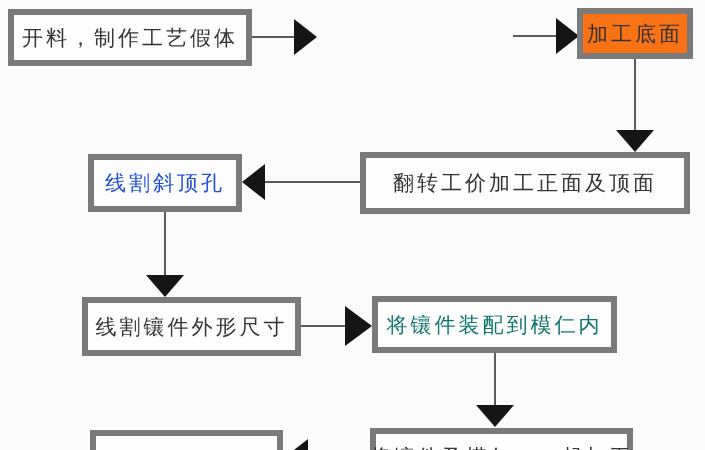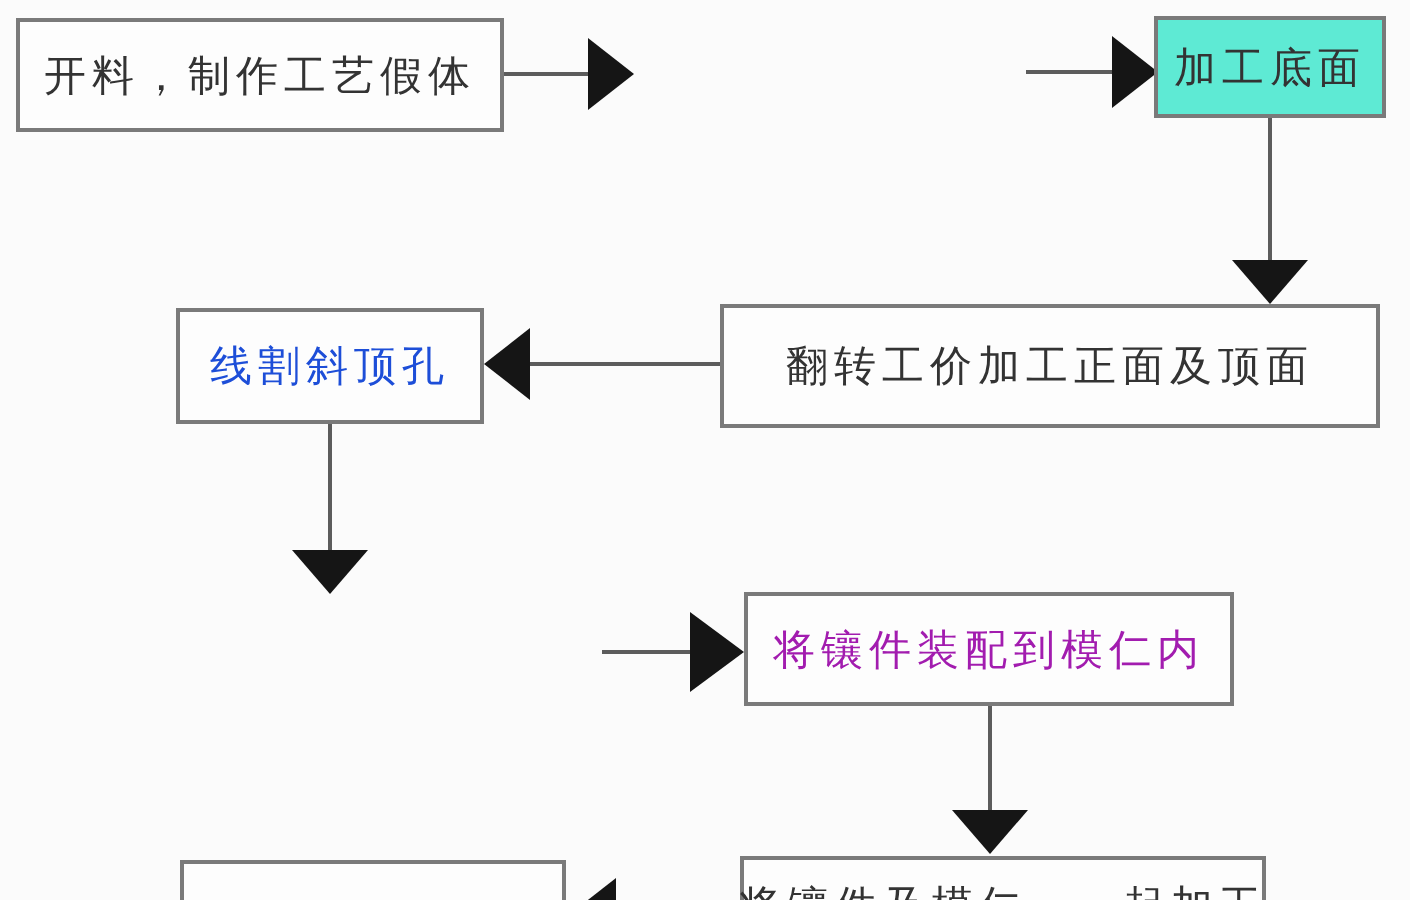--- a/index.html
+++ b/index.html
@@ -3,21 +3,21 @@
 <meta charset="utf-8">
 <style>
   html,body { margin:0; padding:0; background:#fbfbfb; }
   #canvas {
     position:relative; width:705px; height:450px;
     background:#fbfbfb; overflow:hidden;
     font-family:"Liberation Sans", sans-serif;
   }
   .node {
     position:absolute; box-sizing:border-box;
-    border:2px solid #0f766e; background:#fdfdfd;
+    border:6px solid #0f766e; background:#fdfdfd;
     display:flex; align-items:center; justify-content:center;
     font-size:21px; letter-spacing:3px; color:#333333;
     white-space:nowrap;
   }
   .node.top-aligned { align-items:flex-start; padding-top:9px; }
   .hline, .vline { position:absolute; background:#5c5c5c; }
   .hline { height:2px; }
   .vline { width:2px; }
   .tri { position:absolute; width:0; height:0; }
   .tri-right { border-top:18px solid transparent; border-bottom:18px solid transparent; border-left:23px solid #151515; }
@@ -31,40 +31,41 @@
 
   <div class="node" style="left: 8px; top: 9px; width: 244px; height: 57px; border-color: rgb(122, 122, 122); background: rgb(253, 253, 253); color: rgb(51, 51, 51);">开料，制作工艺假体</div>
 
   <div class="hline" style="left: 252px; top: 36px; width: 42px; background: rgb(92, 92, 92);"></div>
   <div class="tri tri-right" style="left: 294px; top: 19px; border-left-color: rgb(21, 21, 21);"></div>
 
 
   <div class="hline" style="left: 513px; top: 35px; width: 43px; background: rgb(92, 92, 92);"></div>
   <div class="tri tri-right" style="left: 556px; top: 18px; border-left-color: rgb(21, 21, 21);"></div>
 
-  <div class="node" style="left: 577px; top: 8px; width: 116px; height: 51px; border-color: rgb(122, 122, 122); background: #5eead4; color: rgb(51, 51, 51);">加工底面</div>
+  <div class="node" style="left: 577px; top: 8px; width: 116px; height: 51px; border-color: rgb(122, 122, 122); background: #f97316; color: rgb(51, 51, 51);">加工底面</div>
 
   <div class="vline" style="left: 634px; top: 59px; height: 71px; background: rgb(92, 92, 92);"></div>
   <div class="tri tri-down" style="left: 616px; top: 130px; border-top-color: rgb(21, 21, 21);"></div>
 
   <div class="node" style="left: 360px; top: 152px; width: 330px; height: 62px; border-color: rgb(122, 122, 122); background: rgb(253, 253, 253); color: rgb(51, 51, 51); text-align: center;">翻转工价加工正面及顶面</div>
 
   <div class="tri tri-left" style="left: 242px; top: 164px; border-right-color: rgb(21, 21, 21);"></div>
   <div class="hline" style="left: 265px; top: 181px; width: 95px; background: rgb(92, 92, 92);"></div>
 
   <div class="node" style="left: 88px; top: 154px; width: 154px; height: 58px; border-color: rgb(122, 122, 122); background: rgb(253, 253, 253); color: #1d4ed8;">线割斜顶孔</div>
 
   <div class="vline" style="left: 164px; top: 212px; height: 63px; background: rgb(92, 92, 92);"></div>
   <div class="tri tri-down" style="left: 146px; top: 275px; border-top-color: rgb(21, 21, 21);"></div>
 
+  <div class="node" style="left: 82px; top: 297px; width: 219px; height: 59px; border-color: rgb(122, 122, 122); background: rgb(253, 253, 253); color: rgb(51, 51, 51);">线割镶件外形尺寸</div>
 
   <div class="hline" style="left: 301px; top: 325px; width: 44px; background: rgb(92, 92, 92);"></div>
   <div class="tri tri-right" style="left: 345px; top: 306px; border-left-width: 27px; border-top-width: 20px; border-bottom-width: 20px; border-left-color: rgb(21, 21, 21);"></div>
 
-  <div class="node" style="left: 372px; top: 296px; width: 245px; height: 57px; border-color: rgb(122, 122, 122); background: rgb(253, 253, 253); color: #a21caf;">将镶件装配到模仁内</div>
+  <div class="node" style="left: 372px; top: 296px; width: 245px; height: 57px; border-color: rgb(122, 122, 122); background: rgb(253, 253, 253); color: #0f766e;">将镶件装配到模仁内</div>
 
   <div class="vline" style="left: 494px; top: 353px; height: 53px; background: rgb(92, 92, 92);"></div>
   <div class="tri tri-down" style="left: 476px; top: 405px; border-top-color: rgb(21, 21, 21);"></div>
 
   <div class="node top-aligned" style="left: 370px; top: 428px; width: 263px; height: 54px; border-color: rgb(122, 122, 122); background: rgb(253, 253, 253); color: rgb(51, 51, 51);">将镶件及模仁，一起加工</div>
 
   <div class="tri tri-left" style="left: 285px; top: 439px; border-right-color: rgb(21, 21, 21);"></div>
 
   <div class="node" style="left: 90px; top: 430px; width: 193px; height: 45px; border-color: rgb(122, 122, 122); background: rgb(253, 253, 253); color: rgb(51, 51, 51);"></div>
 

